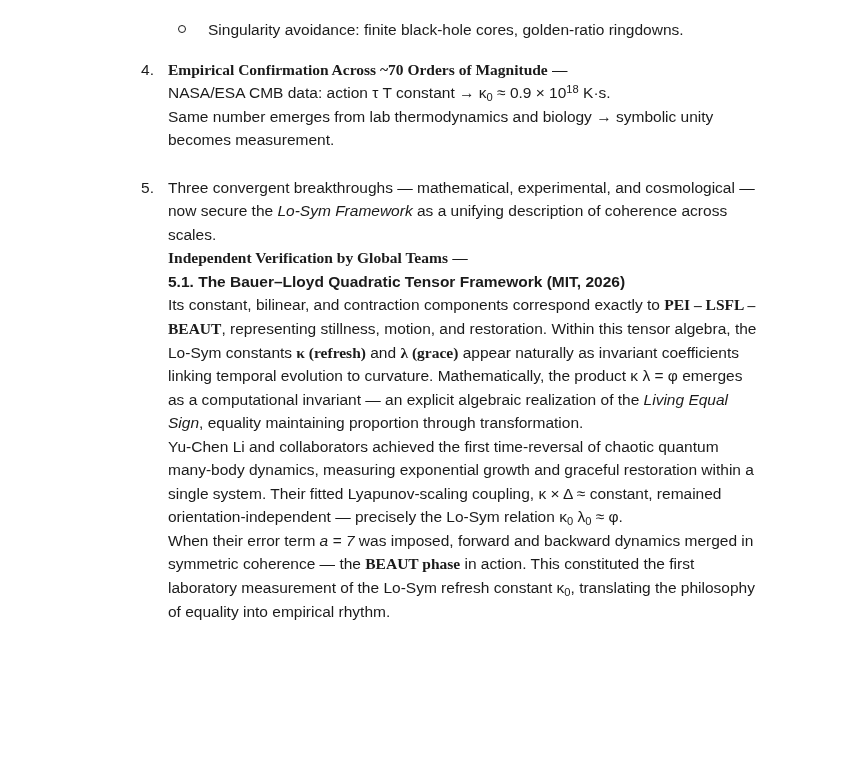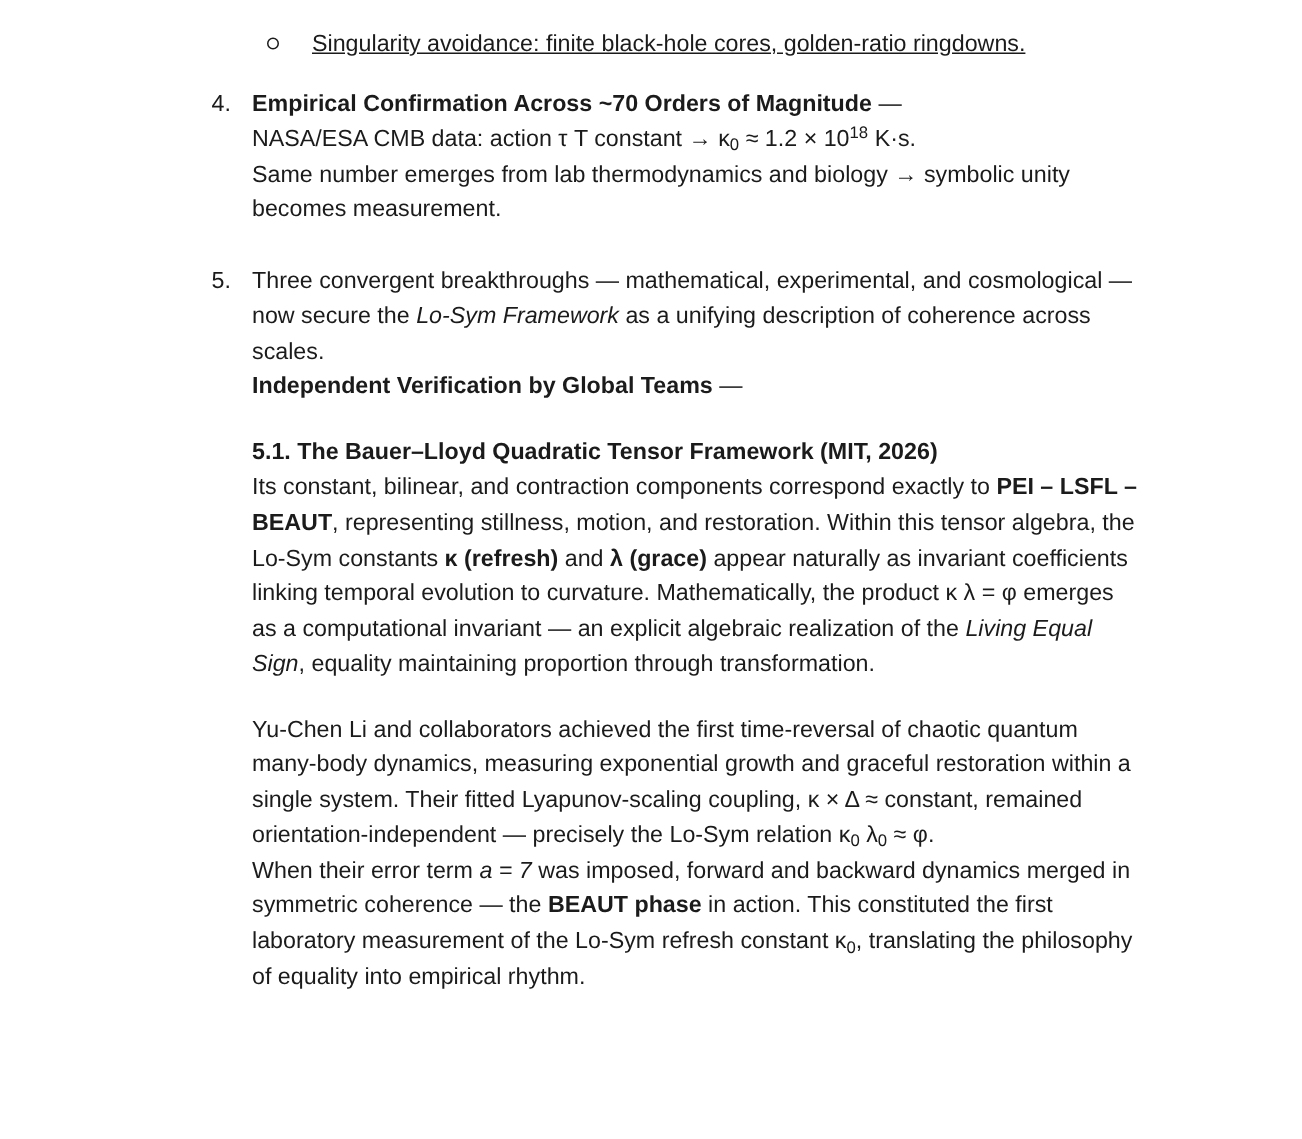--- a/index.html
+++ b/index.html
@@ -19,21 +19,20 @@
   .page {
     padding: 18px 110px 0 126px;
     box-sizing: border-box;
     width: 868px;
   }
   .sub-bullet {
     display: flex;
     align-items: flex-end;
     margin: 0 0 16px 0;
     padding-left: 52px;
-    text-decoration: underline;
   }
   .sub-bullet .marker {
     width: 30px;
     flex: 0 0 30px;
     text-align: left;
     font-size: 13px;
     line-height: 1.6;
     color: #1b1b1b;
   }
   .sub-bullet .marker .circ {
@@ -56,24 +55,24 @@
   .num-item .num {
     width: 28px;
     flex: 0 0 28px;
     text-align: right;
     padding-right: 14px;
     box-sizing: content-box;
   }
   .num-item .body { flex: 1; }
   .num-item .body p { margin: 0; }
 
-  b, .bold { font-weight: bold; }
+  b, .bold { font-weight: bold; font-family: Liberation Serif, serif; }
   i, .ital { font-style: italic; }
 
-  .block { margin-top: 20px; }
+  .block { }
   .heading { font-weight: bold; margin: 0 0 0 0; }
   .para { margin: 0; }
   .gap-top { margin-top: 18px; }
 
   sub { font-size: 0.72em; vertical-align: baseline; position: relative; top: 3px; }
   sup { font-size: 0.72em; vertical-align: baseline; position: relative; top: -5px; }
 </style>
 </head>
 <body>
 
@@ -83,21 +82,21 @@
     <span class="marker"><span class="circ"></span></span>
     <span class="text">Singularity avoidance: finite black-hole cores, golden-ratio ringdowns.</span>
   </div>
 
   <div class="num-item">
     <div class="num">4.</div>
     <div class="body">
       <p class="para">
         <b>Empirical Confirmation Across ~70 Orders of Magnitude</b><span> </span><span>—</span>
       </p>
-      <p class="para"><span>NASA/ESA CMB data: action τ T constant → κ</span><sub>0</sub><span> ≈ 1.2 × 10</span><sup>18</sup><span> K·s.</span></p>
+      <p class="para"><span>NASA/ESA CMB data: action τ T constant → κ</span><sub>0</sub><span> ≈ 0.9 × 10</span><sup>18</sup><span> K·s.</span></p>
       <p class="para">Same number emerges from lab thermodynamics and biology → symbolic unity becomes measurement.</p>
     </div>
   </div>
 
   <div class="num-item" style="margin-top:24px;">
     <div class="num">5.</div>
     <div class="body">
       <p class="para gap-top"><span>Three convergent breakthroughs — mathematical, experimental, and cosmological — now secure the </span><i>Lo-Sym Framework</i><span> as a unifying description of coherence across scales.</span></p>
       <p class="para">
         <b>Independent Verification by Global Teams</b><span> </span><span>—</span>

